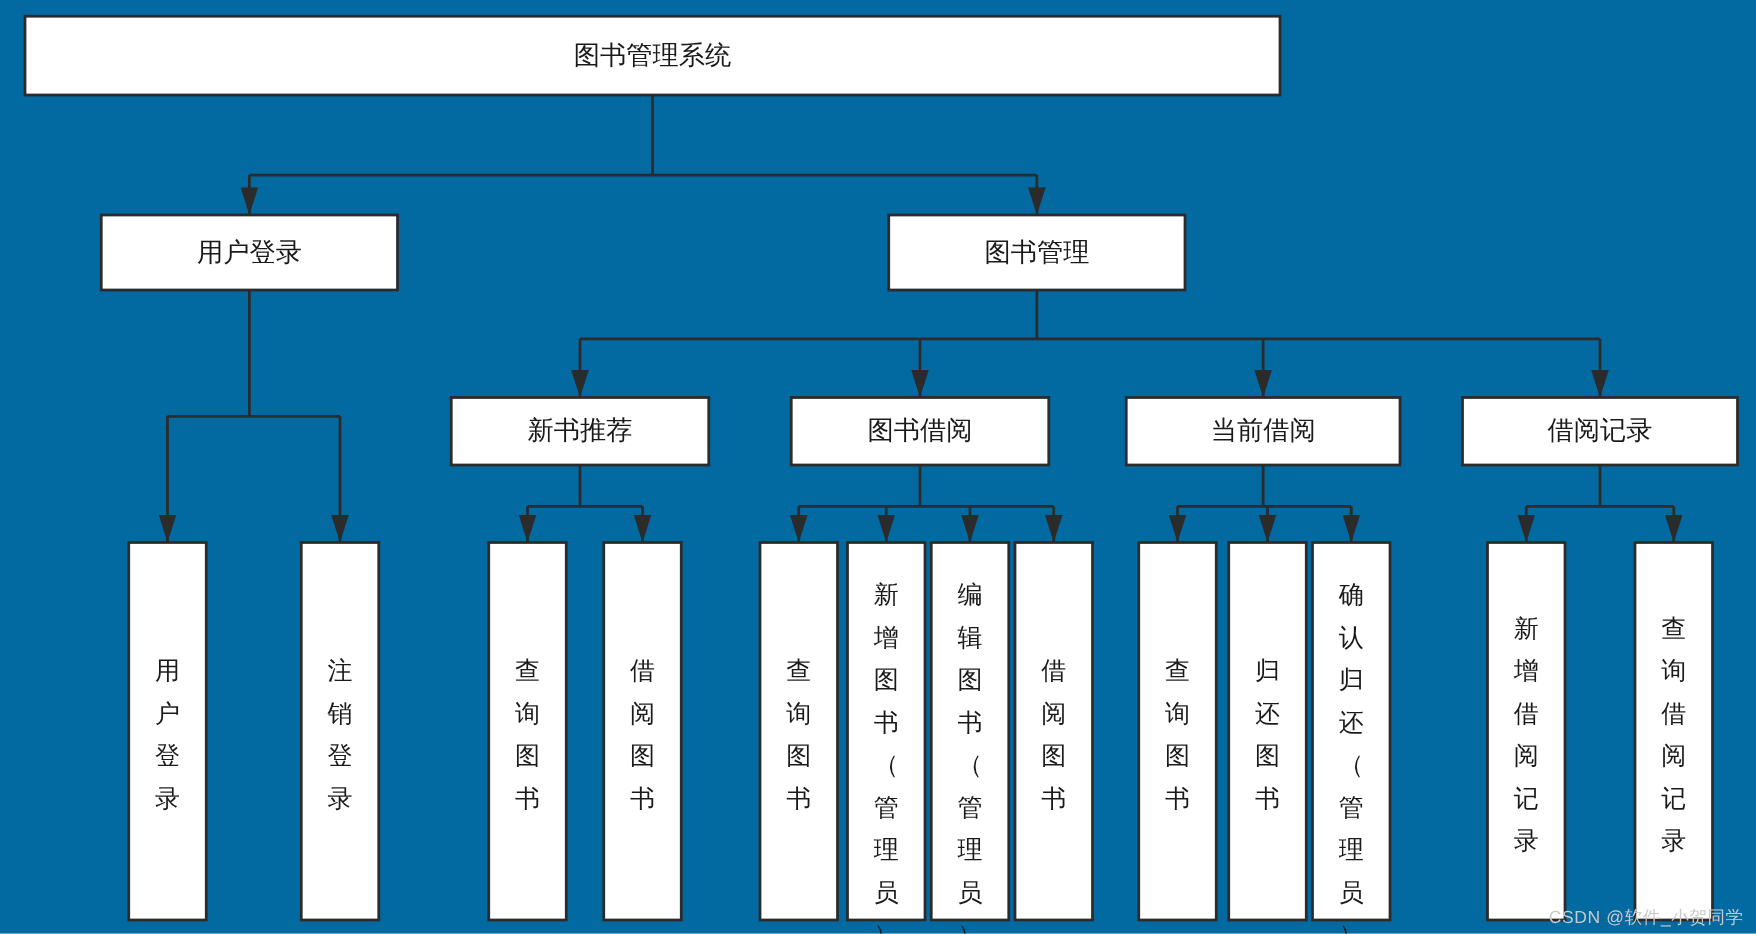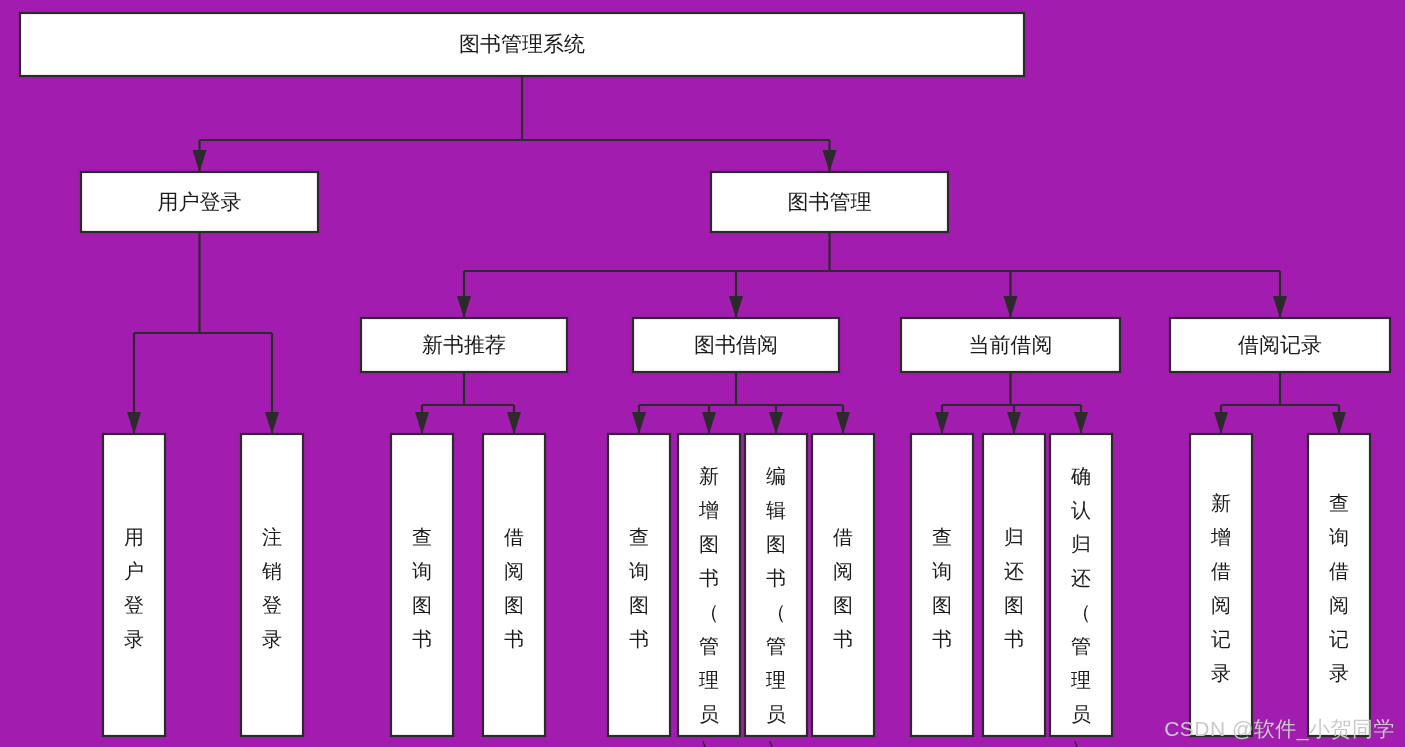--- a/index.html
+++ b/index.html
@@ -7,21 +7,21 @@
     padding: 0;
     background: #ffffff;
   }
   body {
     font-family: "Liberation Sans", "DejaVu Sans", sans-serif;
   }
   #stage {
     position: relative;
     width: 1405px;
     height: 747px;
-    background: #a21caf;
+    background: #0369a1;
     overflow: hidden;
   }
   svg.diagram {
     position: absolute;
     left: 0;
     top: 0;
     width: 1405px;
     height: 747px;
   }
   .node-rect {
@@ -50,21 +50,21 @@
     font-family: "Liberation Sans", "DejaVu Sans", sans-serif;
     font-size: 20px;
     fill: #1a1a1a;
     text-anchor: middle;
   }
   .watermark {
     position: absolute;
     right: 10px;
     bottom: 4px;
     font-family: "Liberation Sans", "DejaVu Sans", sans-serif;
-    font-size: 21px;
+    font-size: 14px;
     color: #c9c9c9;
     white-space: nowrap;
     letter-spacing: 0.5px;
     pointer-events: none;
   }
 </style>
 </head>
 <body>
 
 <div id="stage">

